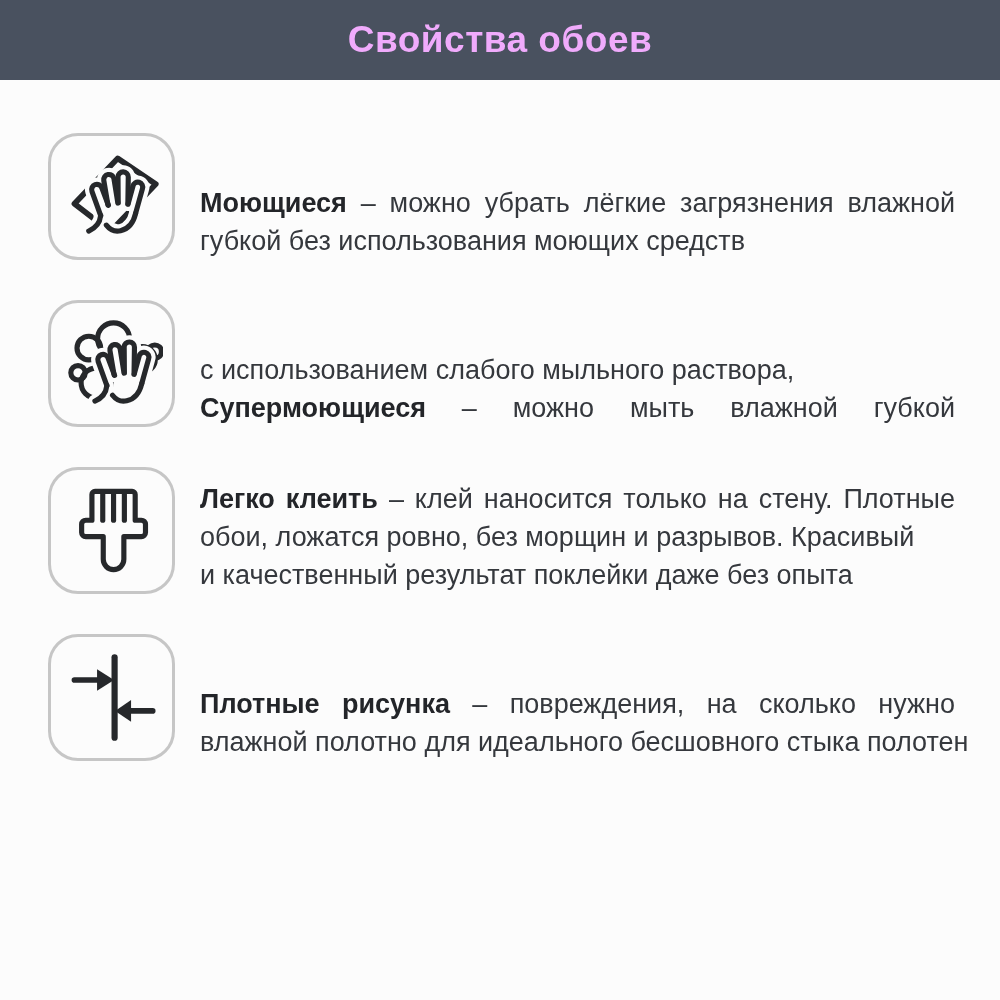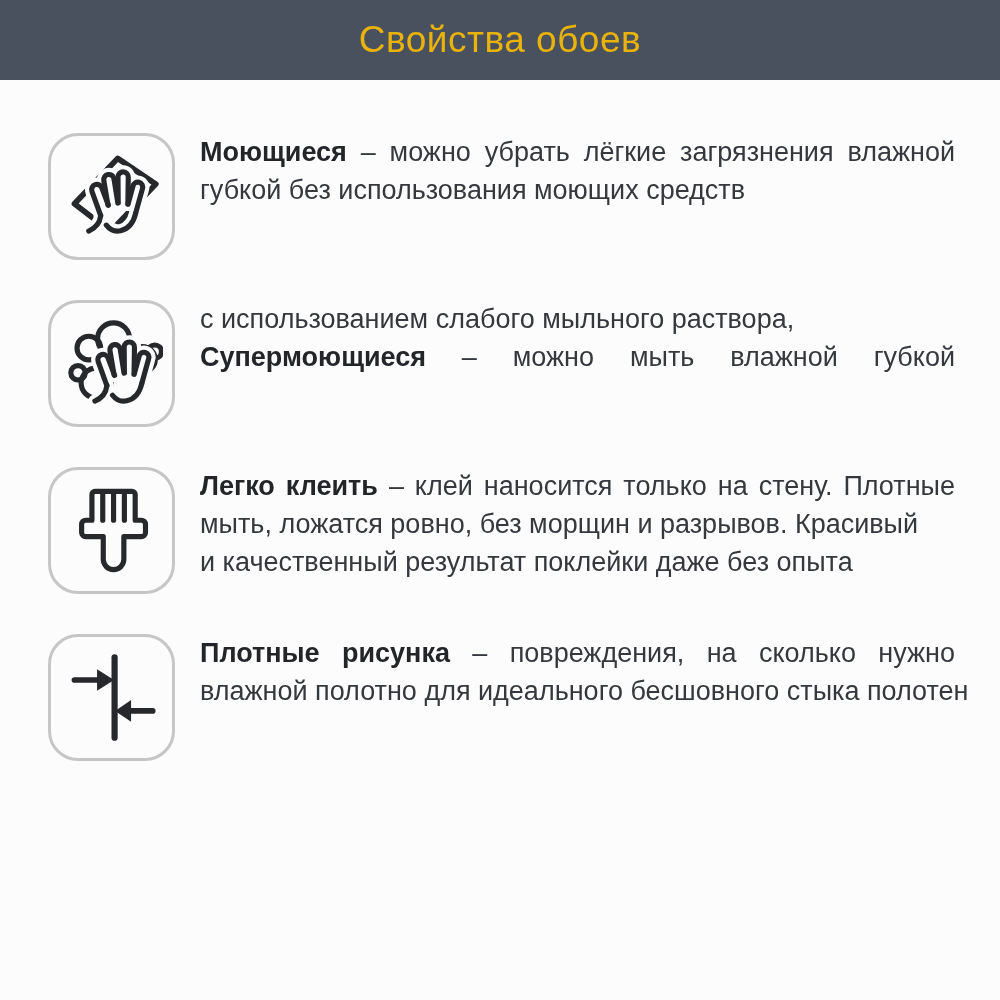--- a/index.html
+++ b/index.html
@@ -9,29 +9,29 @@
     font-family: "Liberation Sans", sans-serif;
     overflow: hidden;
   }
   .header {
     width: 100%; height: 80px;
     background: #49515f;
     display: flex; align-items: center; justify-content: center;
   }
   .header h1 {
     margin: 1px;
-    color: #eab308;
+    color: #f0abfc;
     font-size: 37px;
-    font-weight: normal;
+    font-weight: bold;
     letter-spacing: 0.5px;
   }
   .content { padding: 53px 45px 0 48px; }
   .row {
     display: flex;
-    align-items: flex-start;
+    align-items: flex-end;
     margin-bottom: 40px;
   }
   .icon-box {
     flex: 0 0 auto;
     width: 121px; height: 121px;
     border: 3px solid #c6c6c6;
     border-radius: 30px;
     background: #fcfcfc;
     display: flex; align-items: center; justify-content: center;
     margin-right: 25px;
@@ -138,21 +138,21 @@
         <g class="ln">
           <path d="M34,12 L70,12 A3,3 0 0 1 73,15 L73,40 L79,40 A4,4 0 0 1 83,44 L83,52 A4,4 0 0 1 79,56 L62,56 L62,78 A10,10 0 0 1 42,78 L42,56 L25,56 A4,4 0 0 1 21,52 L21,44 A4,4 0 0 1 25,40 L31,40 L31,15 A3,3 0 0 1 34,12 Z"></path>
           <path d="M41.5,13 V40"></path>
           <path d="M52,13 V40"></path>
           <path d="M62.5,13 V40"></path>
         </g>
       </svg>
     </div>
     <div class="text">
       <div class="line stretch"><b class="ttl">Легко клеить</b> <span>– клей наносится только на стену. Плотные</span></div>
-      <div class="line">мыть, ложатся ровно, без морщин и разрывов. Красивый</div>
+      <div class="line">обои, ложатся ровно, без морщин и разрывов. Красивый</div>
       <div class="line">и качественный результат поклейки даже без опыта</div>
     </div>
   </div>
 
   <div class="row">
     <div class="icon-box">
       <svg viewBox="0 0 100 100">
         <path class="ln" style="stroke-width:6" d="M53,11 V89"></path>
         <path class="ln" style="stroke-width:5.5" d="M14,33 H36"></path>
         <polygon class="fl" points="36,22.5 36,43.5 52.5,33"></polygon>

